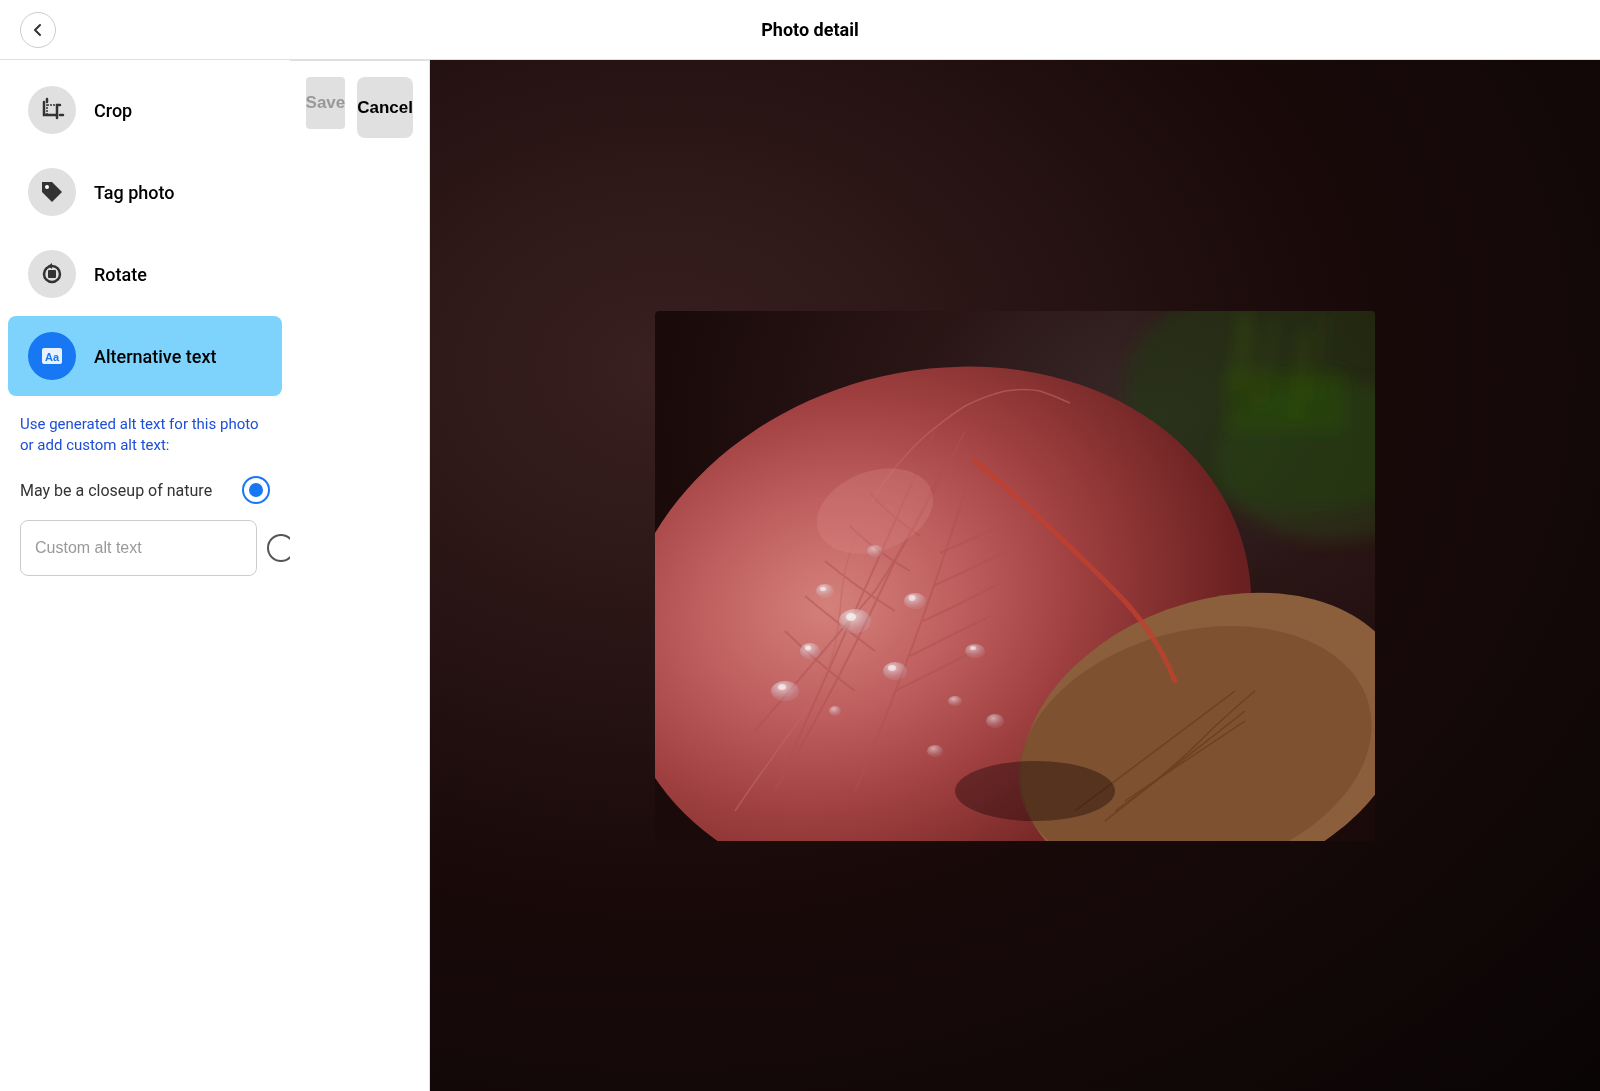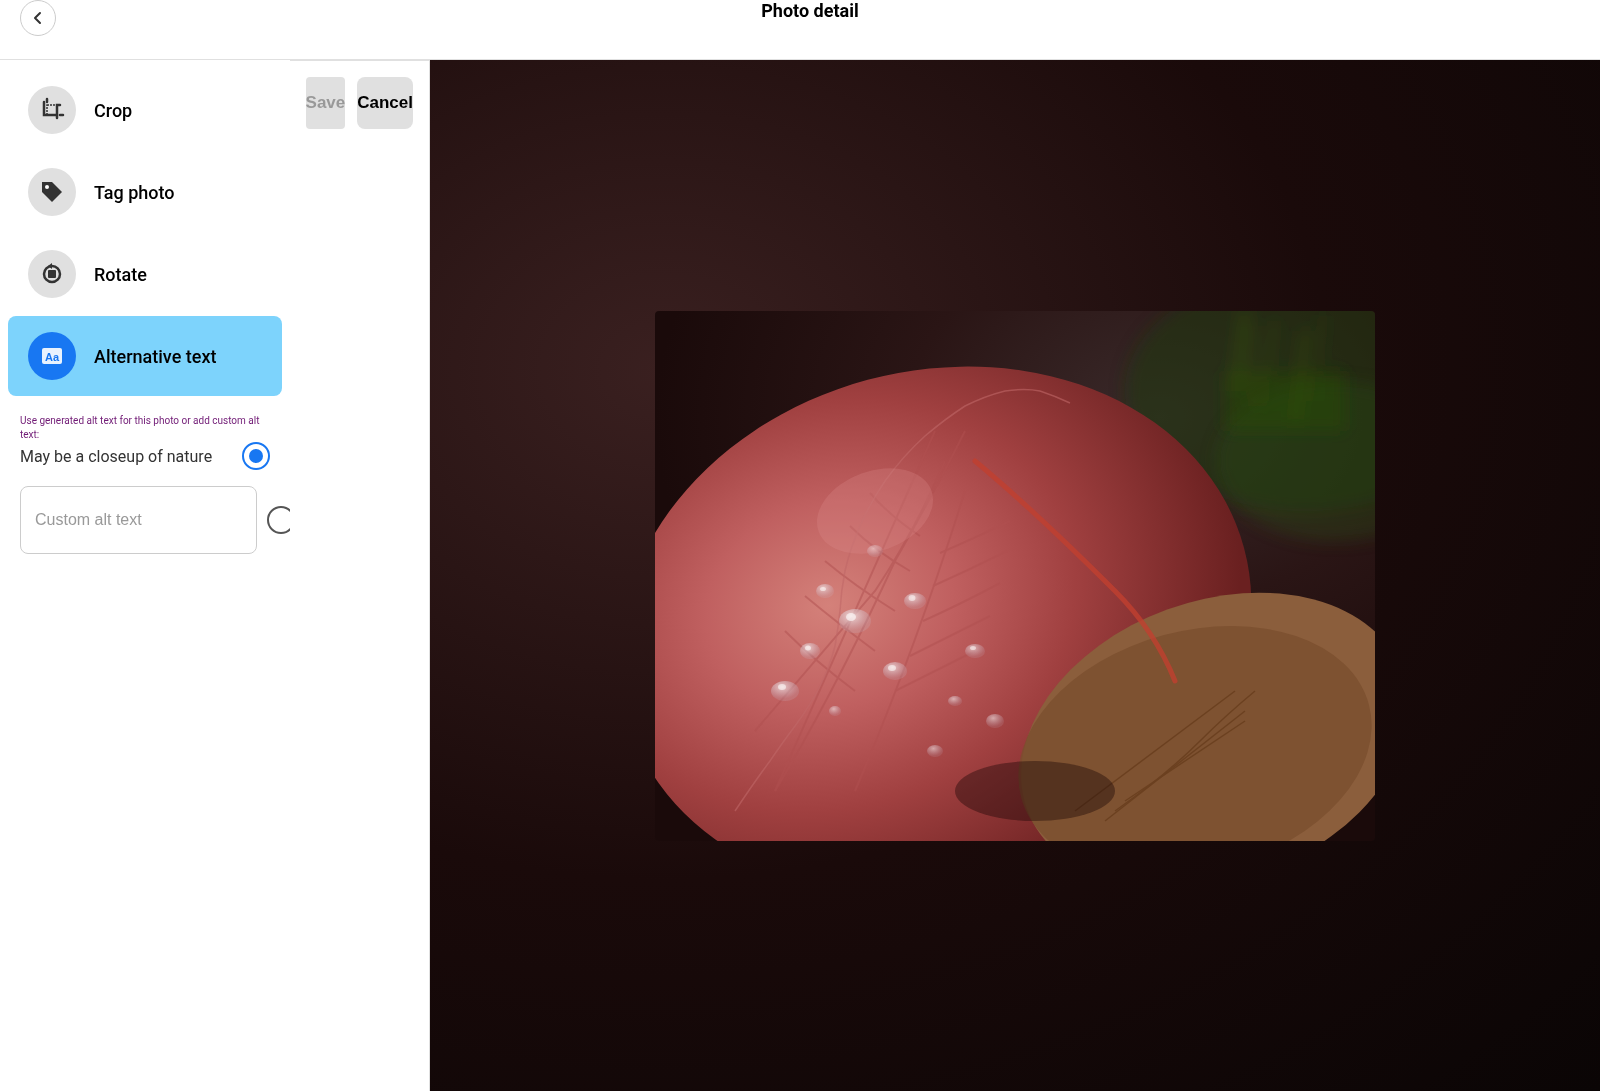--- a/index.html
+++ b/index.html
@@ -11,21 +11,21 @@
       overflow: hidden;
       display: flex;
       flex-direction: column;
     }
 
     
     .header {
       height: 60px;
       border-bottom: 1px solid #e0e0e0;
       display: flex;
-      align-items: flex-start;
+      align-items: center;
       justify-content: center;
       position: relative;
       background: #fff;
       flex-shrink: 0;
       padding-left: 20px;
     }
     .header-back-btn {
       position: absolute;
       left: 20px;
       width: 36px;
@@ -100,22 +100,23 @@
       font-size: 18px;
       font-weight: 500;
       color: #000;
     }
 
     
     .alt-text-section {
       padding: 16px 20px;
     }
     .alt-text-description {
-      font-size: 10px;
-      color: #701a75;
+      font-size: 15px;
+      color: #1d4ed8;
+      margin-bottom: 20px;
       line-height: 1.4;
     }
 
     .alt-option {
       display: flex;
       align-items: center;
       justify-content: space-between;
       margin-bottom: 16px;
     }
     .alt-option-label {
@@ -146,21 +147,21 @@
     }
 
     .custom-input-row {
       display: flex;
       align-items: center;
       justify-content: space-between;
       gap: 10px;
     }
     .custom-input {
       flex: 1;
-      height: 68px;
+      height: 56px;
       border: 1.5px solid #ccc;
       border-radius: 8px;
       padding: 0 14px;
       font-size: 16px;
       color: #0f766e;
       outline: none;
       background: #fff;
     }
     .custom-input::placeholder {
       color: #999;
@@ -179,21 +180,21 @@
       border-radius: 4px;
       border: none;
       background: #e0e0e0;
       color: #999;
       font-size: 17px;
       font-weight: 600;
       cursor: not-allowed;
     }
     .btn-cancel {
       flex: 1;
-      height: 52px;
+      height: 61px;
       border-radius: 8px;
       border: none;
       background: #e0e0e0;
       color: #000;
       font-size: 17px;
       font-weight: 700;
       cursor: pointer;
     }
 
     

